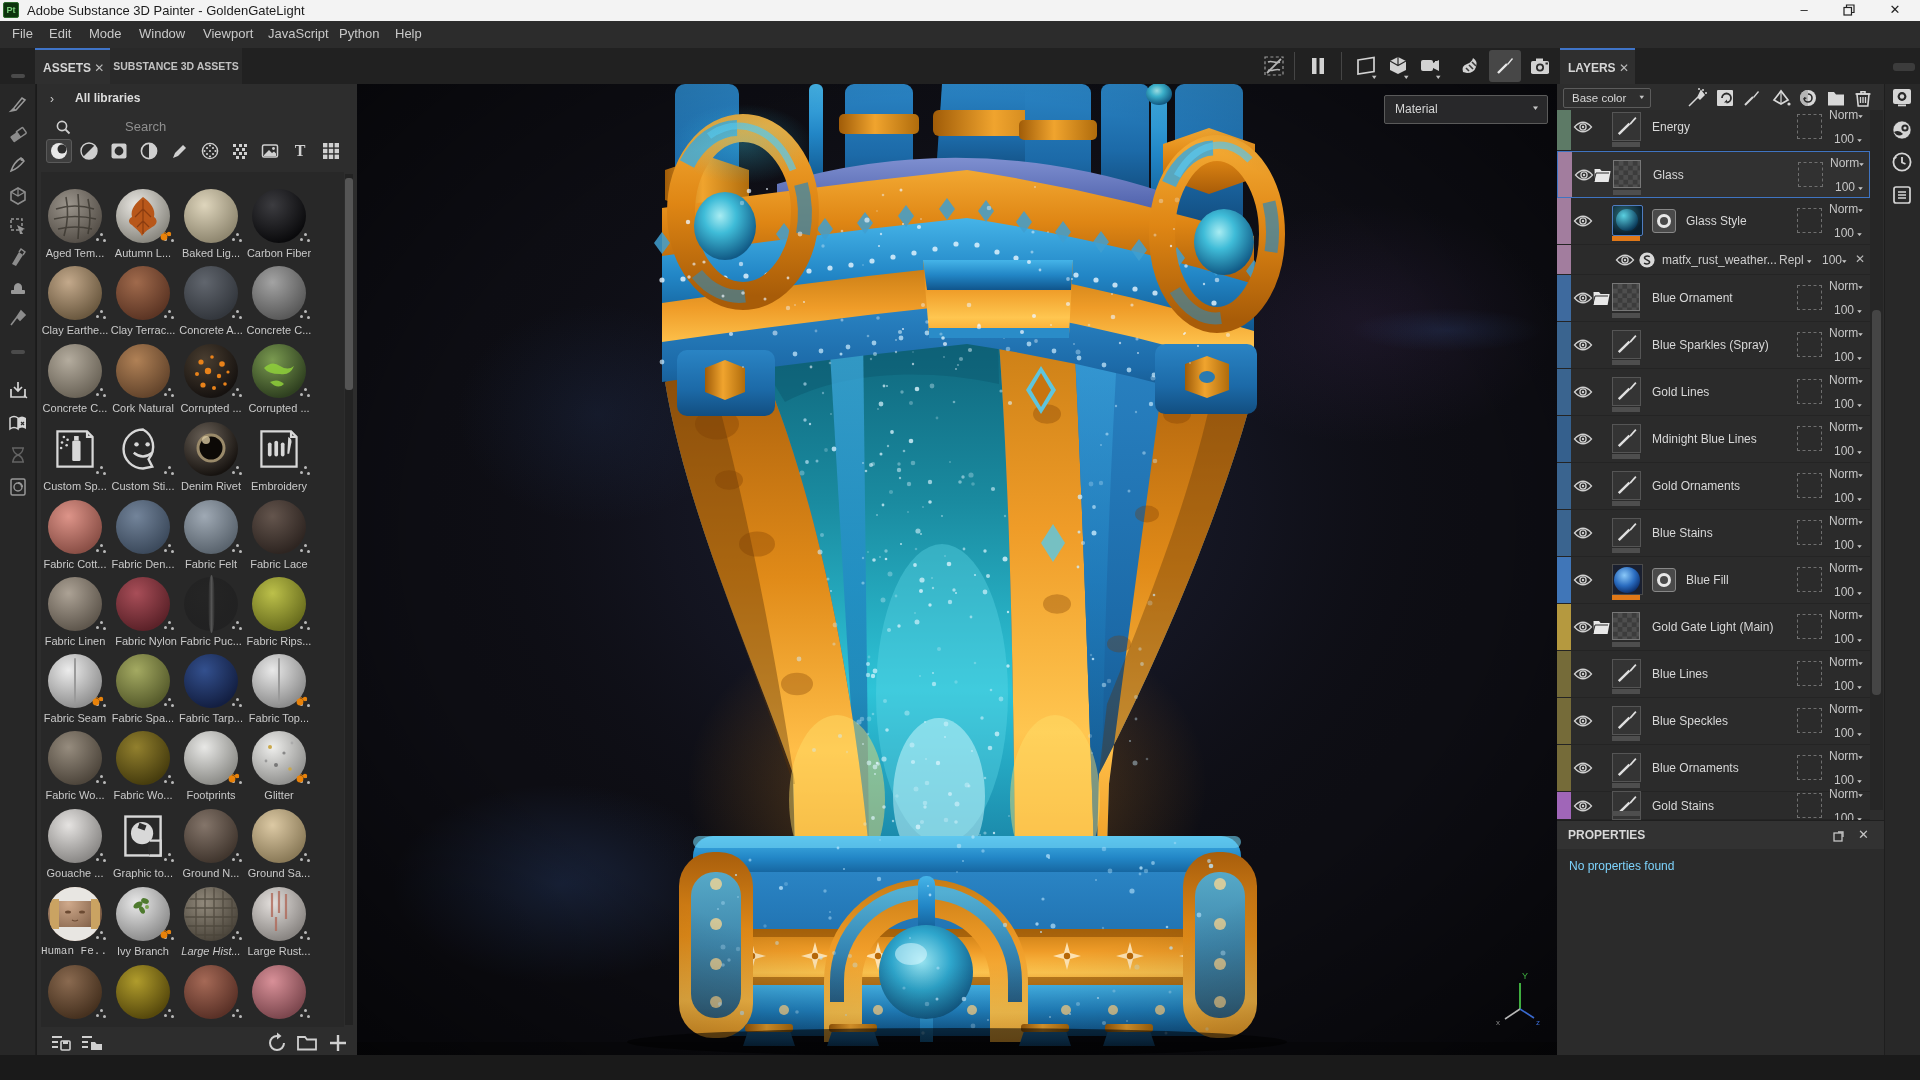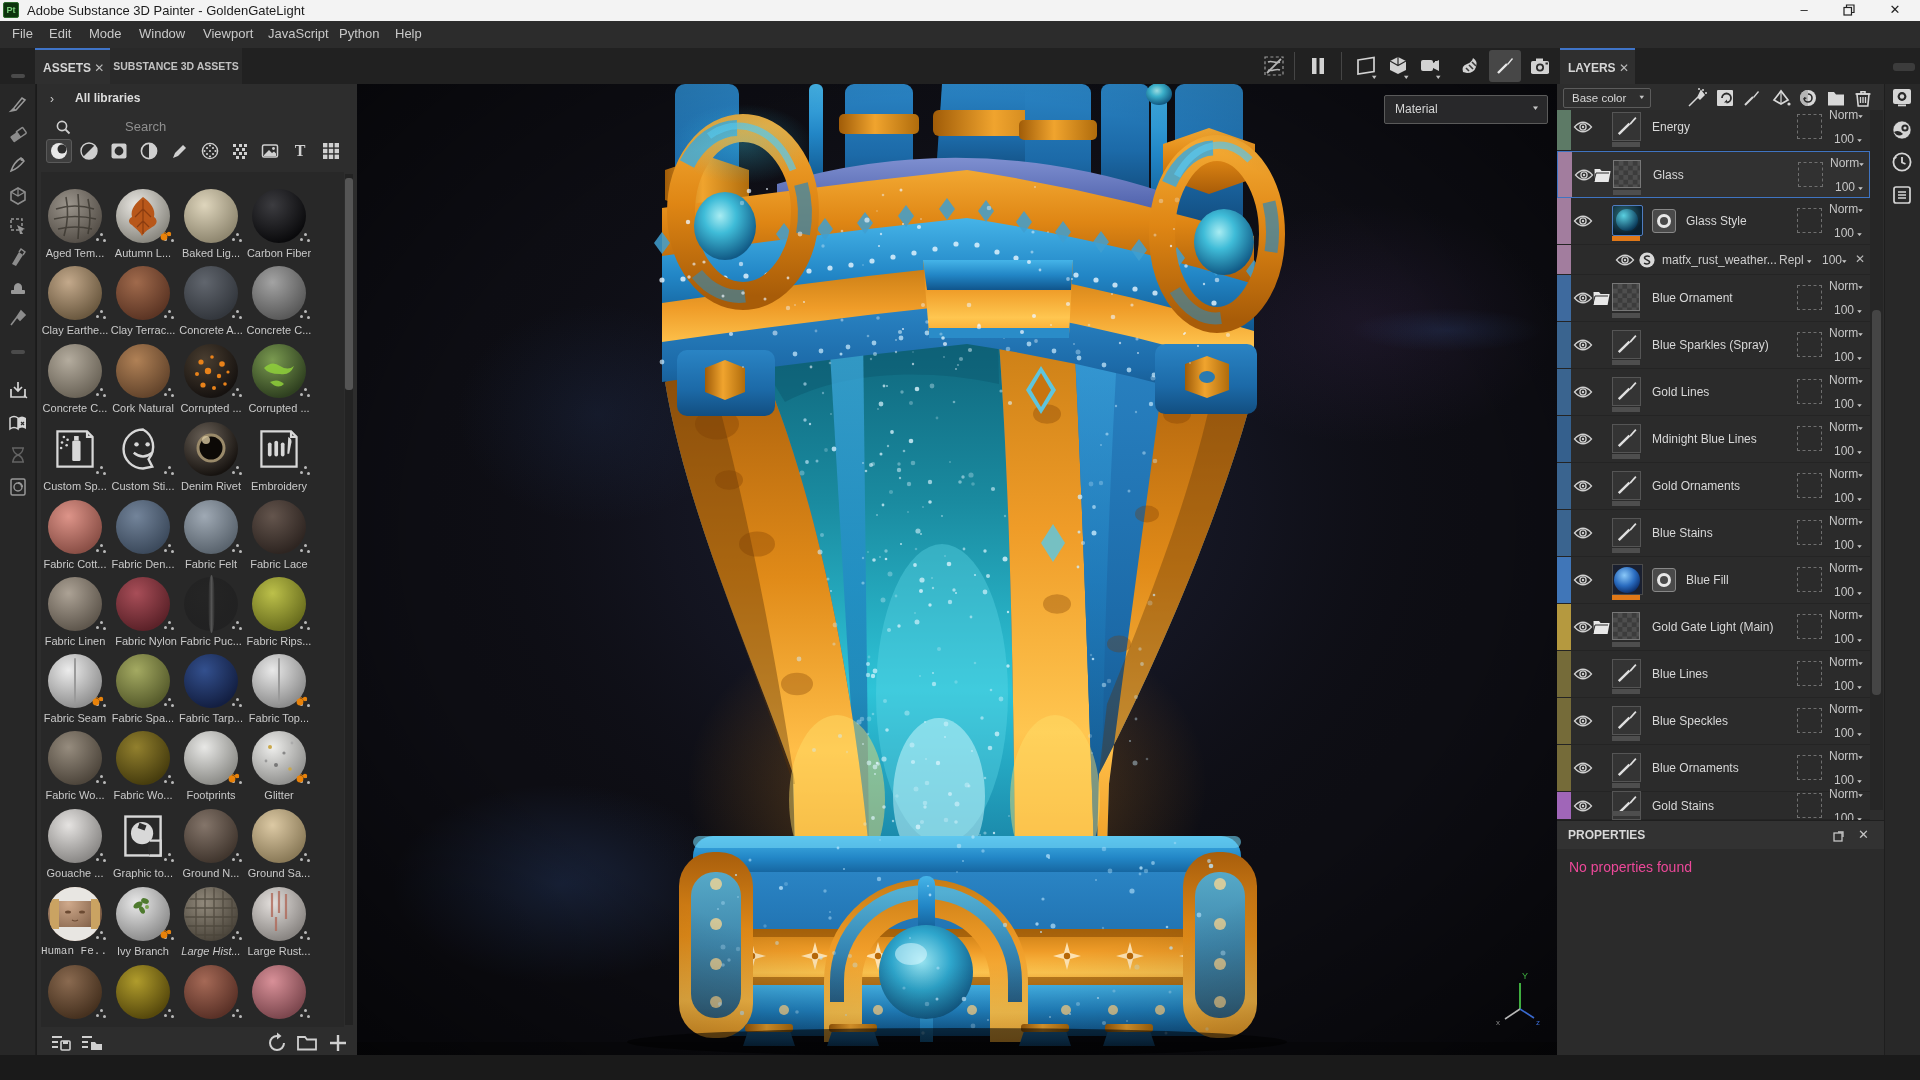--- a/index.html
+++ b/index.html
@@ -1761,21 +1761,21 @@
     </div>
   <div class="abs" style="left:1557px;top:820px;width:327px;height:29px;background:#323232;border-top:1px solid #1f1f1f;">
       <span style="position:absolute;left:11px;top:7px;font-size:12px;font-weight:bold;color:#d8d8d8;">PROPERTIES</span>
       <svg width="13" height="13" viewBox="0 0 13 13" style="position:absolute;left:276px;top:8px;">
         <rect x="1" y="4" width="8" height="8" fill="none" stroke="#c5c5c5" stroke-width="1.3"></rect>
         <path d="M5 3 h5 v5" fill="none" stroke="#c5c5c5" stroke-width="1.3"></path>
       </svg>
       <span style="position:absolute;left:301px;top:6px;font-size:13px;color:#c5c5c5;">✕</span>
     </div>
     <div class="abs" style="left:1557px;top:849px;width:327px;height:206px;background:#2b2b2b;">
-      <span style="position:absolute;left:12px;top:10px;font-size:14px;color:#ec4899;">No properties found</span>
+      <span style="position:absolute;left:12px;top:10px;font-size:12px;color:#7dd3fc;">No properties found</span>
     </div>
 
   <div class="abs" style="left:1884px;top:84px;width:36px;height:971px;background:#282828;border-left:1px solid #1e1e1e;"></div>
   <div class="abs" style="left:1893px;top:63px;width:22px;height:8px;background:#3c3c3c;border-radius:3px;"></div>
 <svg class="abs" width="24" height="24" style="left:1890px;top:85px;" viewBox="0 0 24 24">
       <rect x="3" y="4" width="18" height="15" rx="2" fill="#d5d5d5"></rect>
       <circle cx="12" cy="11.5" r="4.4" fill="#282828"></circle>
       <circle cx="12" cy="11.5" r="2.2" fill="#d5d5d5"></circle>
       <rect x="8" y="19.5" width="8" height="1.8" fill="#d5d5d5"></rect>
     </svg>

